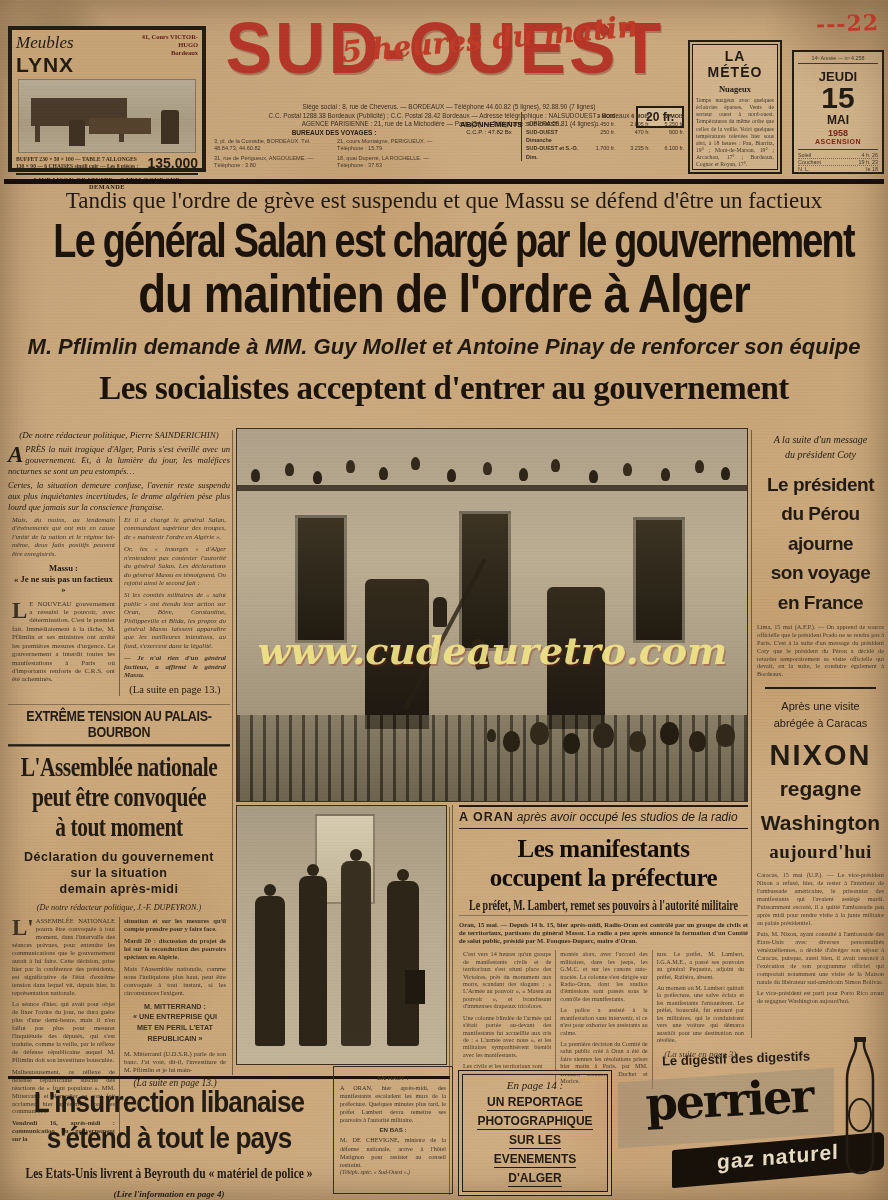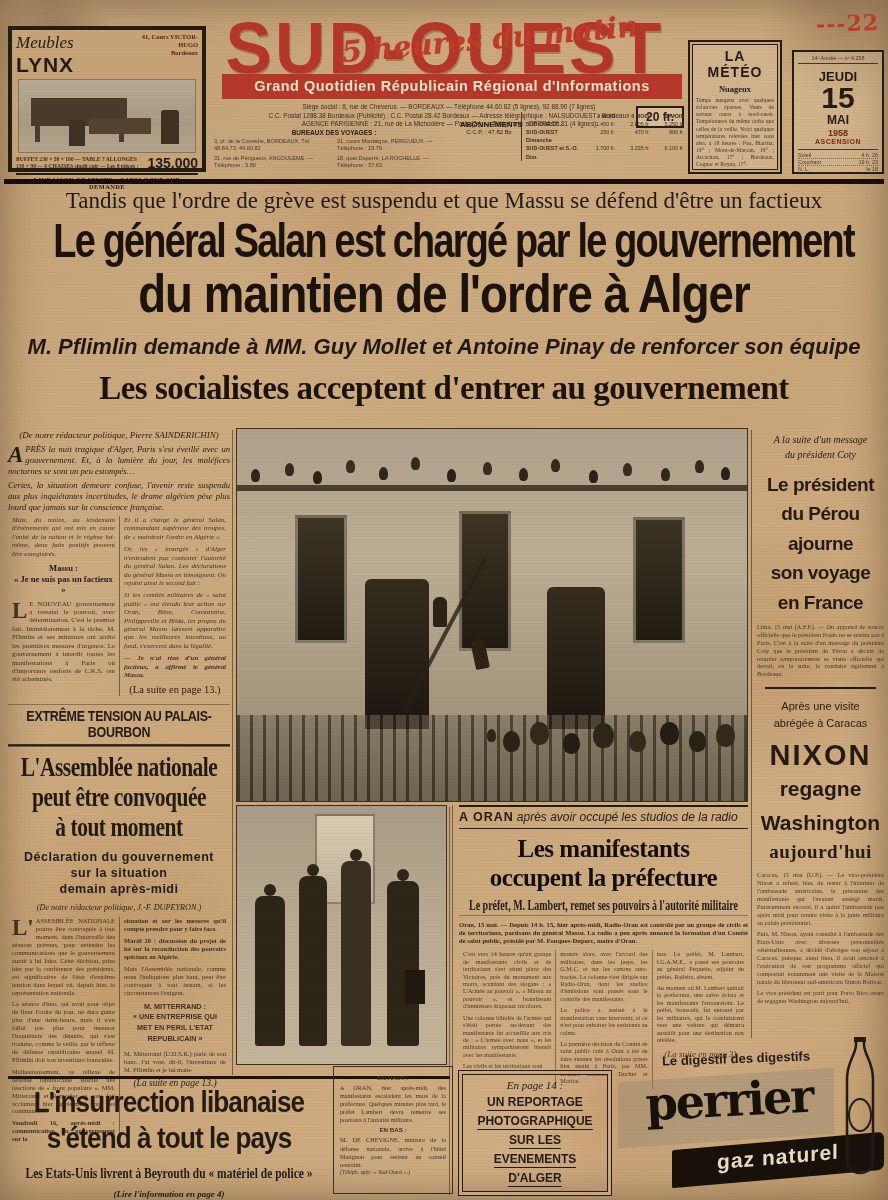--- a/index.html
+++ b/index.html
@@ -260,21 +260,20 @@
         <div>BUFFET 230 × 50 × 100 — TABLE 7 ALLONGES</div>
         <div>130 × 90 — 6 CHAISES simili cuir — Les 8 pièces :</div>
       </div>
       <div class="lynx-price">135.000</div>
     </div>
     <div class="lynx-bar">LIVRAISON GRATUITE - CATALOGUE SUR DEMANDE</div>
   </div>
 
   <div class="abs mast-title">SUD-OUEST</div>
   <div class="abs mast-script">5 heures du matin</div>
-  <div class="abs tagline">Grand Quotidien Républicain Régional d'Informations</div>
 
   <div class="abs mast-info">
     <div>Siège social : 8, rue de Cheverus. — BORDEAUX — Téléphone 44.60.82 (5 lignes), 92.88.90 (7 lignes)</div>
     <div>C.C. Postal 1288.38 Bordeaux (Publicité) ; C.C. Postal 28.42 Bordeaux — Adresse télégraphique : NALSUDOUEST - Bordeaux</div>
     <div>AGENCE PARISIENNE : 21, rue de La Michodière — Paris (2ᵉ). — Téléphone : OPERA 59.81 (4 lignes)</div>
   </div>
 
   <div class="abs price-box">20 fr.</div>
 
   <div class="abs bureaux">
@@ -424,20 +423,21 @@
     <div class="ph-win" style="left:396px; top:88px; height:126px;"></div>
     <div class="door" style="left:128px; top:150px; width:64px; height:150px;"></div>
     <div class="door" style="left:310px; top:158px; width:58px; height:142px;"></div>
     <div class="ladder" style="left:206px; top:120px;"></div>
     <div class="climber" style="left:196px; top:168px;"></div>
     <div class="climber" style="left:236px; top:210px; transform:rotate(-12deg);"></div>
     <div class="fence"></div>
     <div class="blob crowd-bot"></div>
   </div>
 
+  <div class="abs watermark">www.cudeauretro.com</div>
 
   <div class="abs photo photo2">
     <div class="ph2-door"></div>
     <div class="fig" style="left:18px; width:30px; height:150px;"></div>
     <div class="fig" style="left:62px; width:28px; height:170px;"></div>
     <div class="fig" style="left:104px; width:30px; height:185px; background:#3a3022;"></div>
     <div class="fig" style="left:150px; width:32px; height:165px;"></div>
     <div class="furn" style="left:168px; bottom:60px; width:20px; height:34px; background:#1f1910;"></div>
   </div>
 

